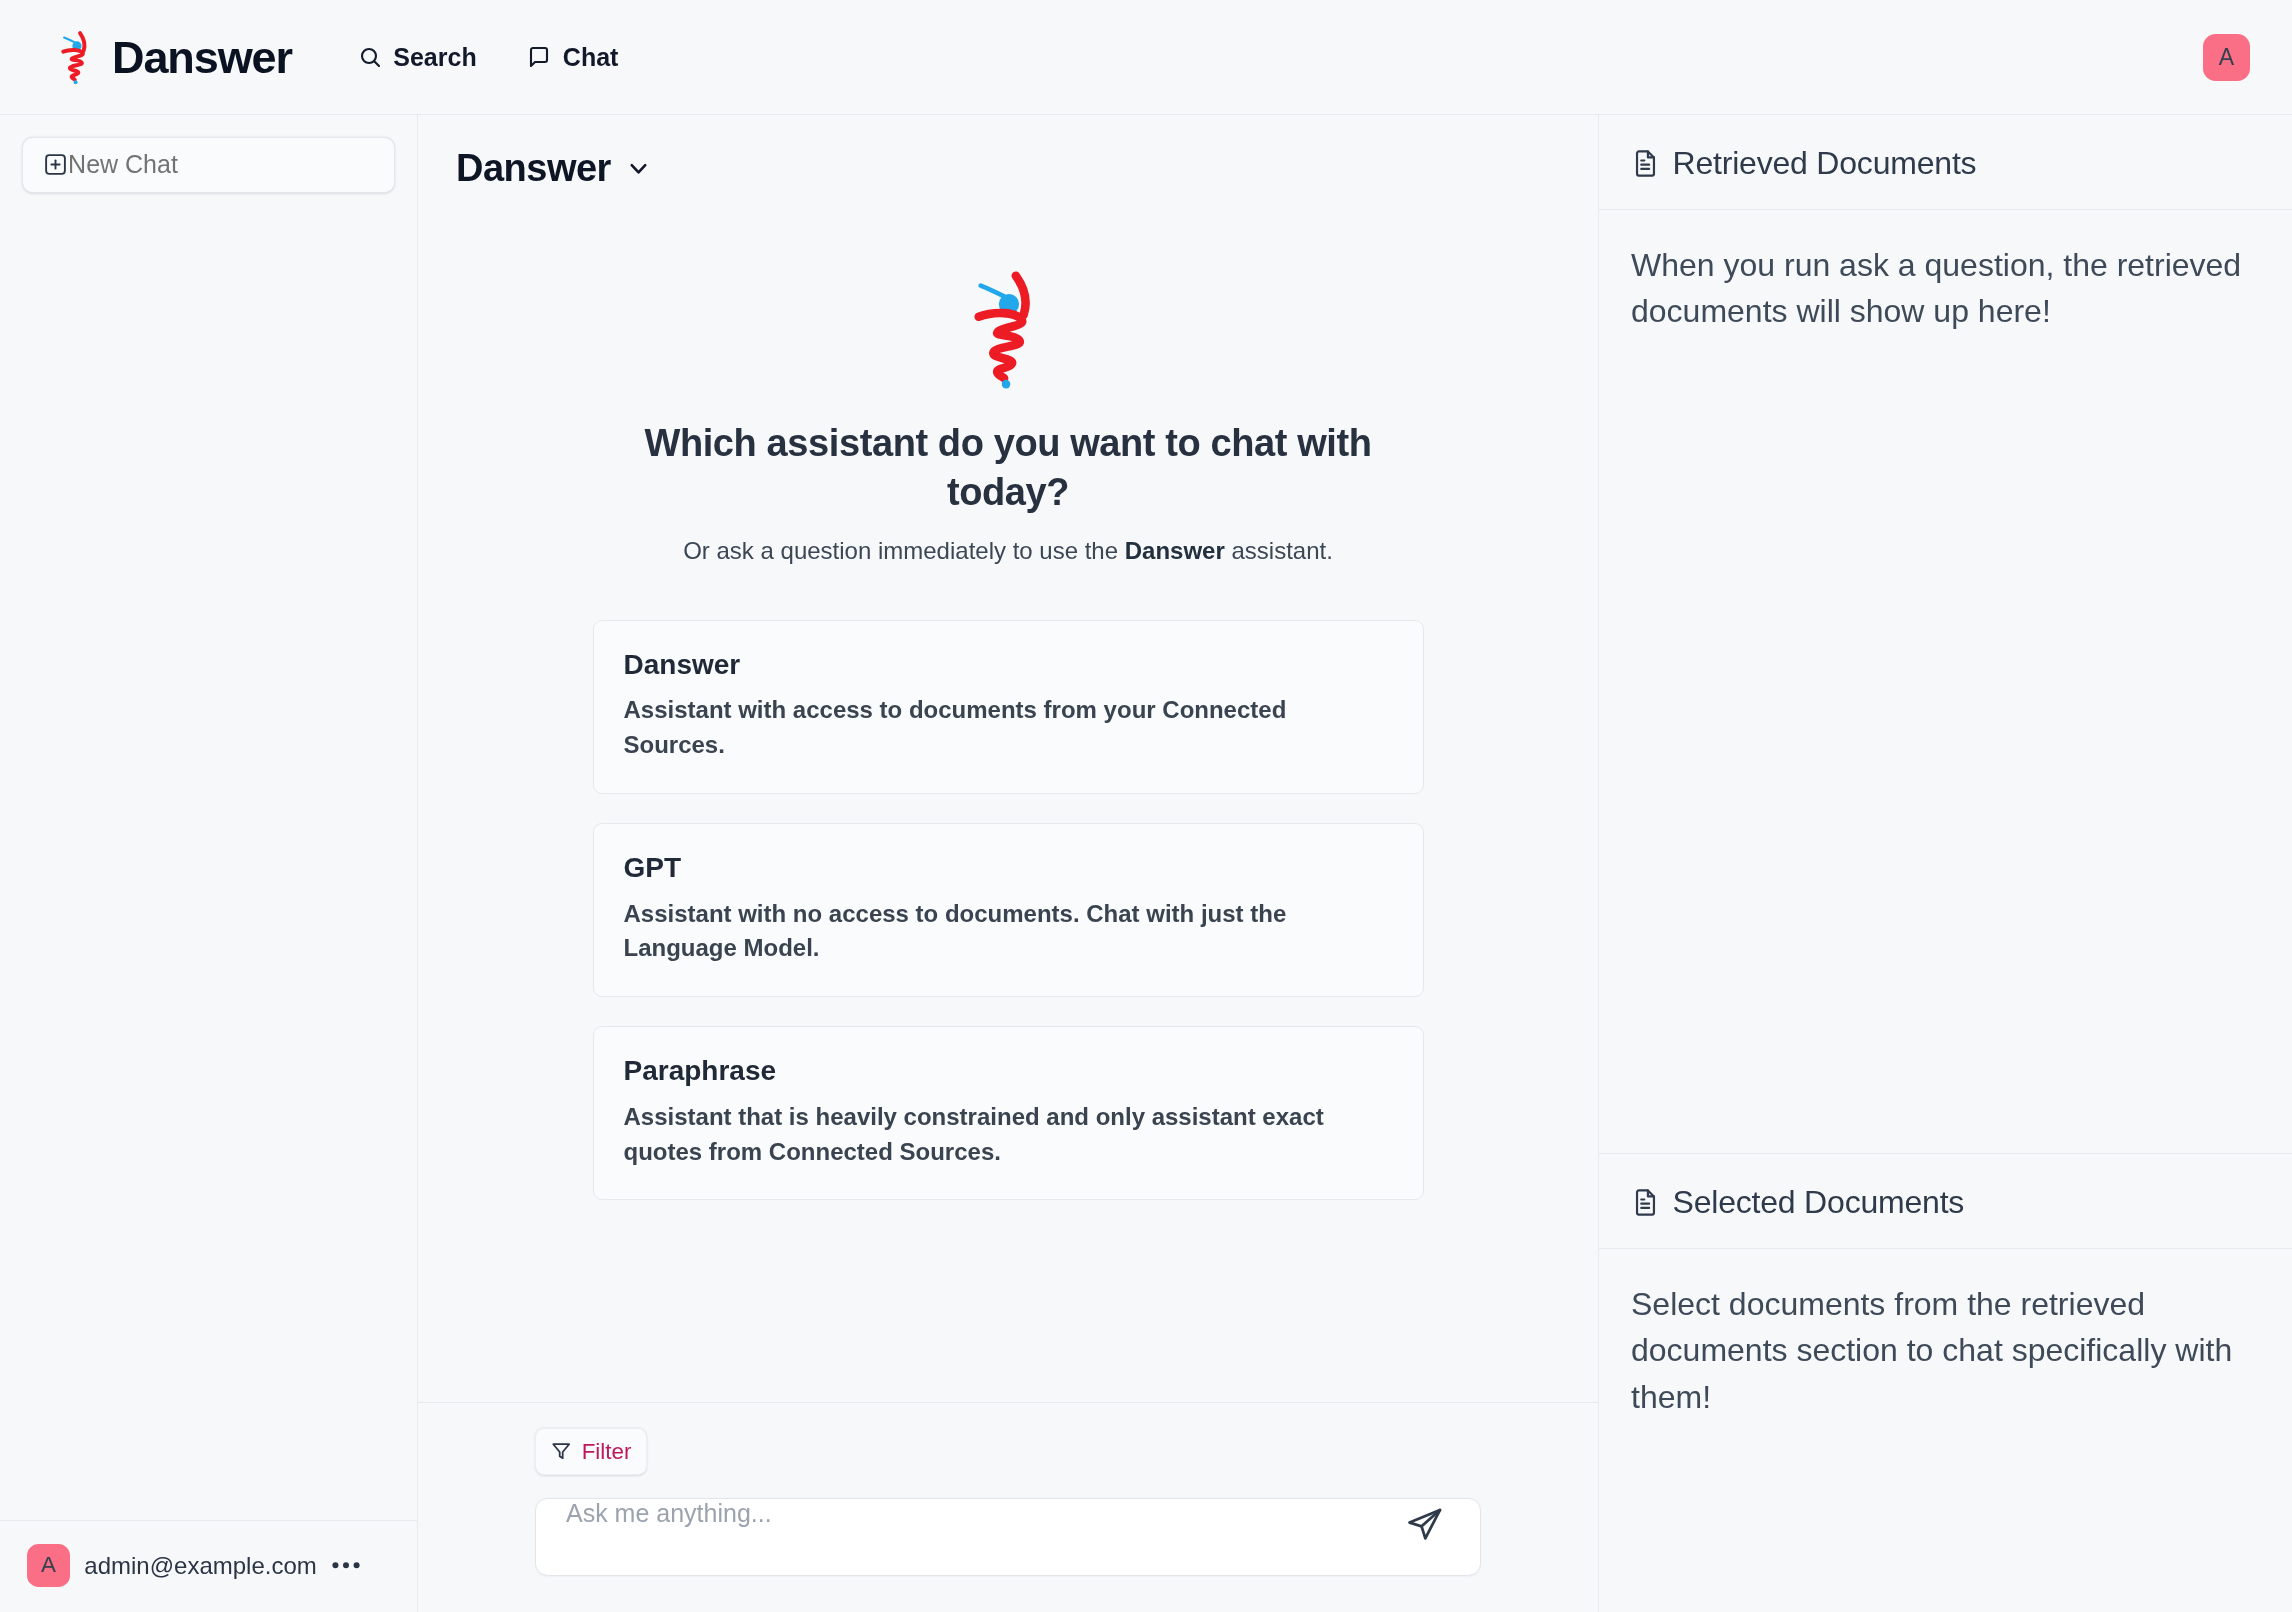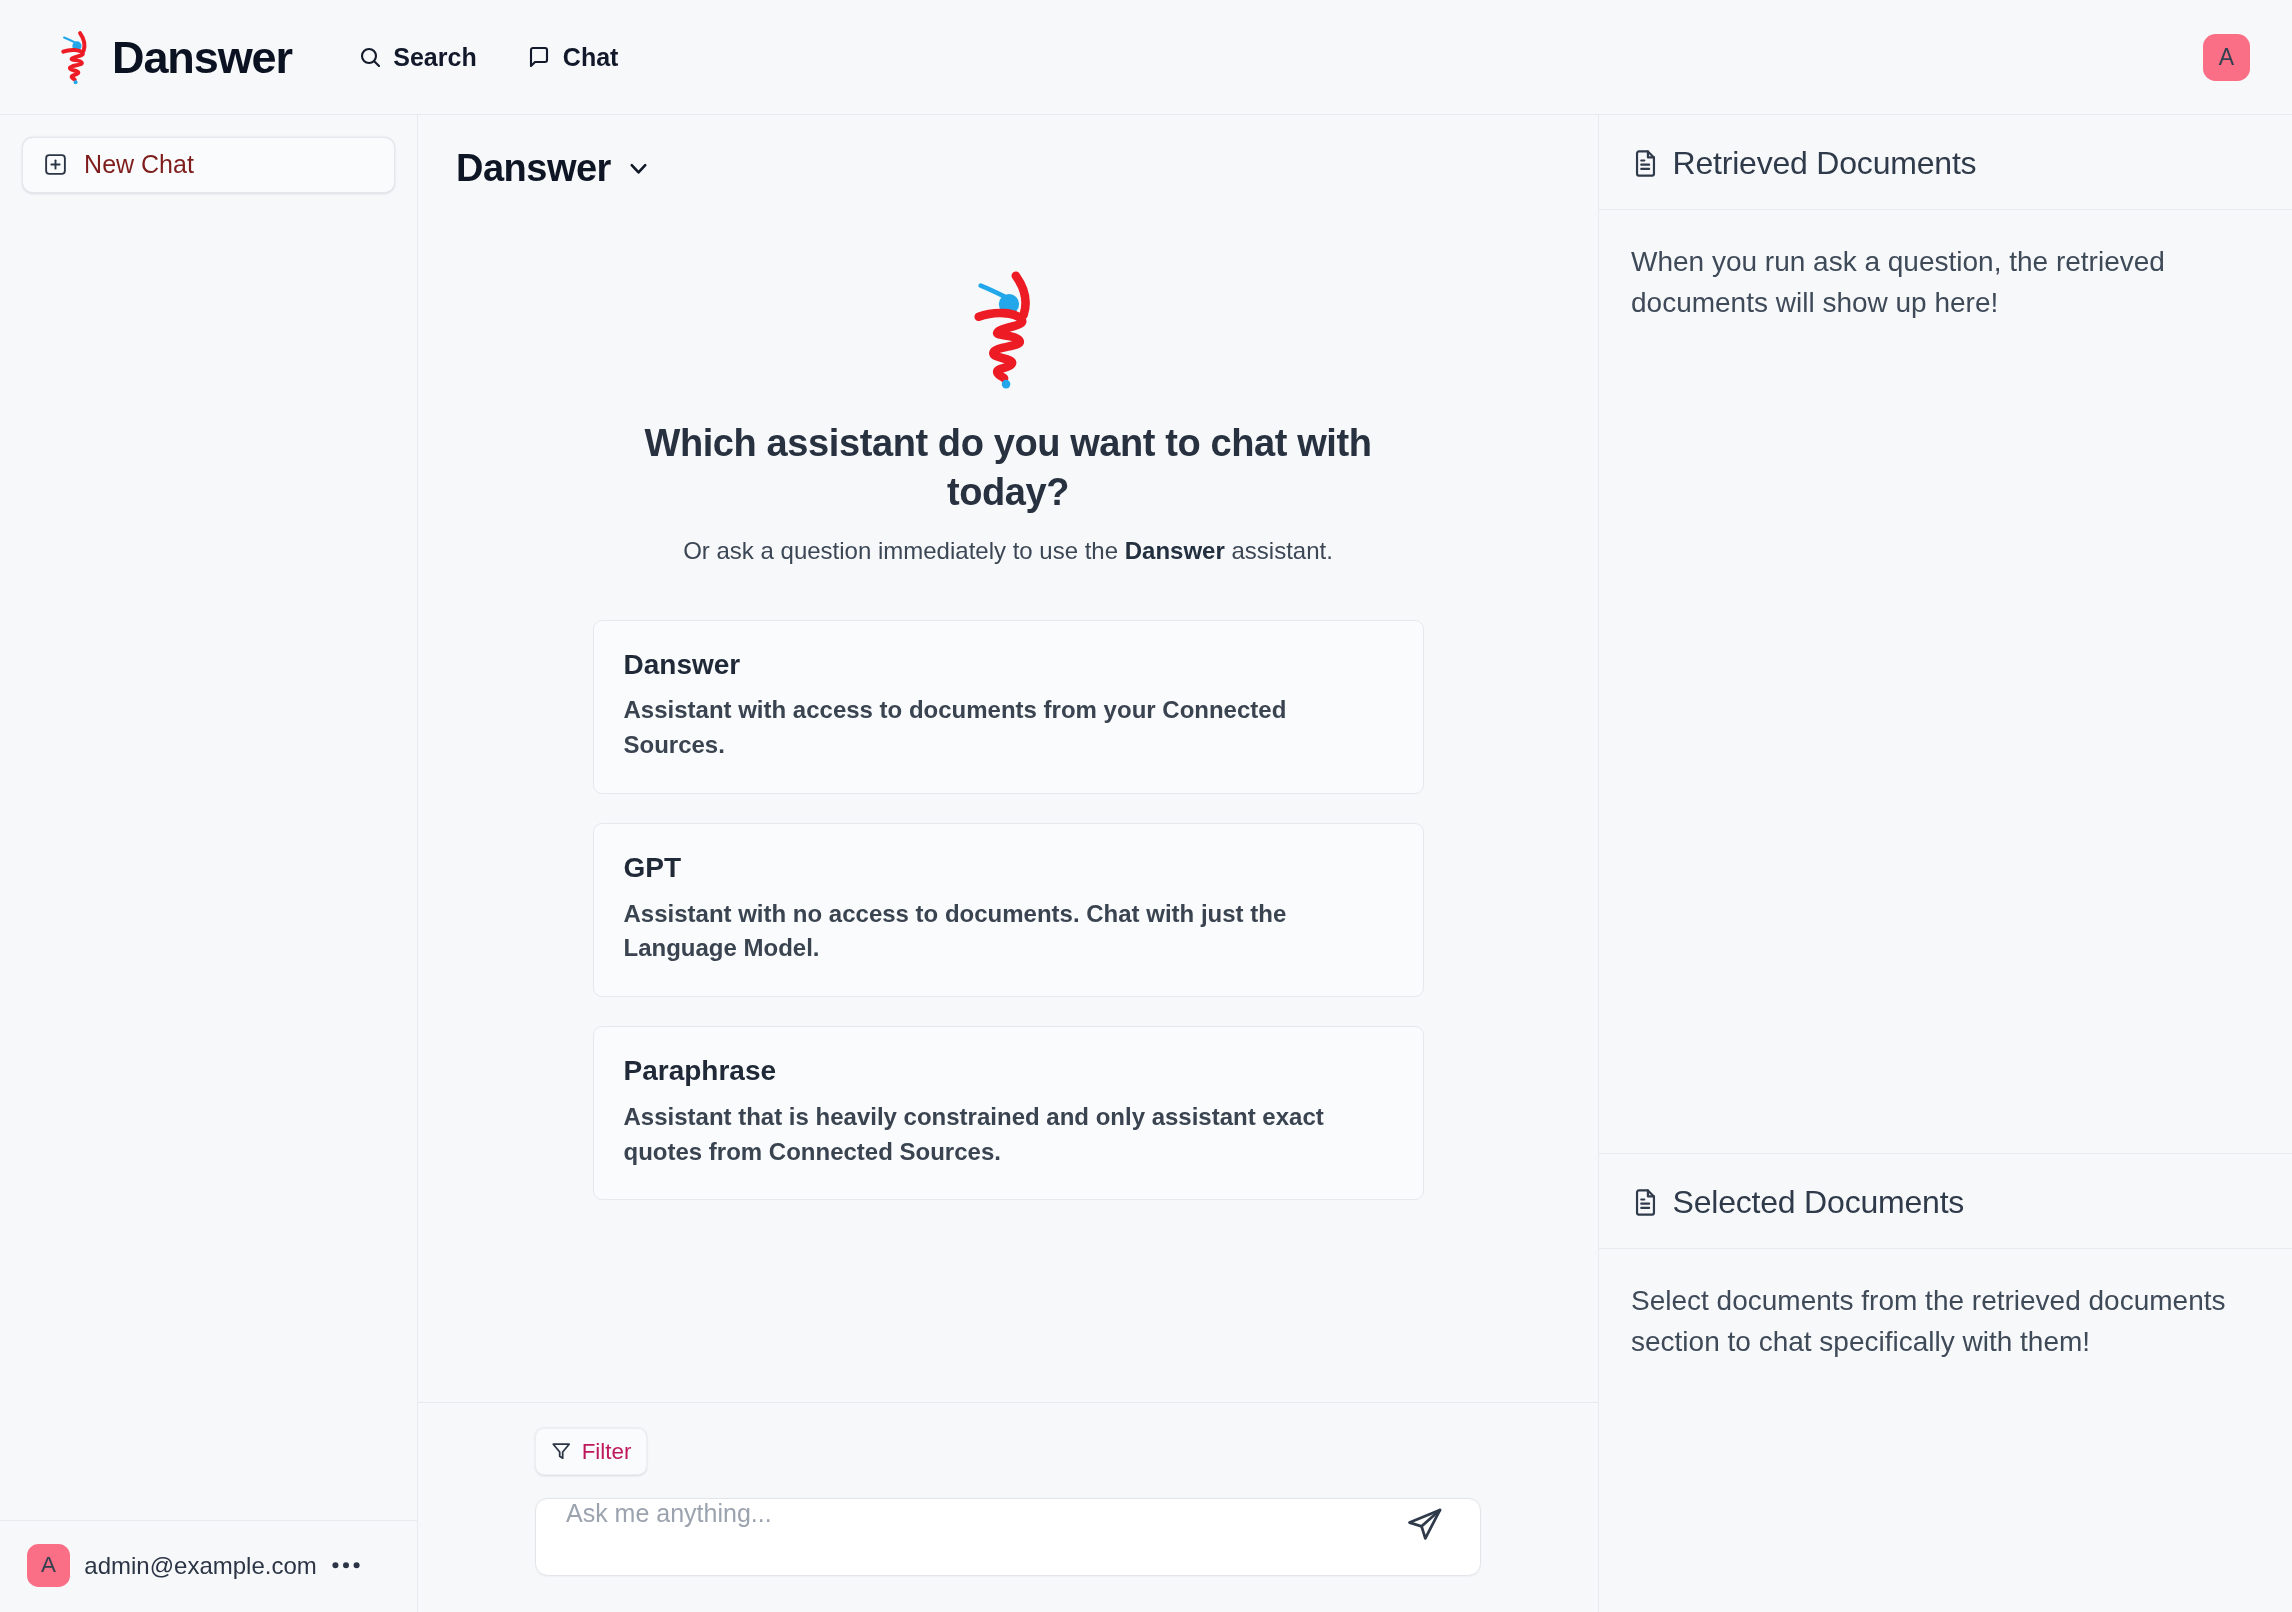--- a/index.html
+++ b/index.html
@@ -100,30 +100,29 @@
     display: flex;
     flex-direction: column;
     border-right: 1.8px solid #E8EAED;
     background: #F7F8FA;
     position: relative;
   }
   .sidebar-top { padding: 21.5px 22.4px 0 22.4px; }
   .new-chat-btn {
     display: flex;
     align-items: center;
-    gap: 16px;
     height: 56px;
     padding: 0 19.7px;
     border: 0.9px solid #E4E7EB;
     border-radius: 10.7px;
     background: #FAFBFC;
     box-shadow: 0 0.9px 2.7px rgba(16,24,40,.07), 0 0.9px 1.8px rgba(16,24,40,.05);
     cursor: pointer;
     font-size: 25px;
-    color: #7f1d1d;
+    color: #737373;
   }
   .new-chat-btn svg { display: block; flex: 0 0 auto; }
   .sidebar-list { flex: 1 1 auto; overflow-y: auto; }
   .sidebar-footer {
     flex: 0 0 auto;
     border-top: 1.8px solid #E8EAED;
     padding: 23px 22.4px 25px 27px;
   }
   .user-row {
     display: flex;
@@ -334,21 +333,21 @@
     color: #2F3A4A;
     line-height: 1;
     letter-spacing: -0.2px;
   }
   .docs-body {
     flex: 1 1 auto;
     overflow-y: auto;
     padding: 32px 36px 32px 32px;
   }
   .docs-empty {
-    font-size: 28px;
+    font-size: 32px;
     line-height: 1.45;
     color: #3F4A59;
   }
 </style>
 </head>
 <body>
 
 <div class="app">
 
   <div class="topbar">

